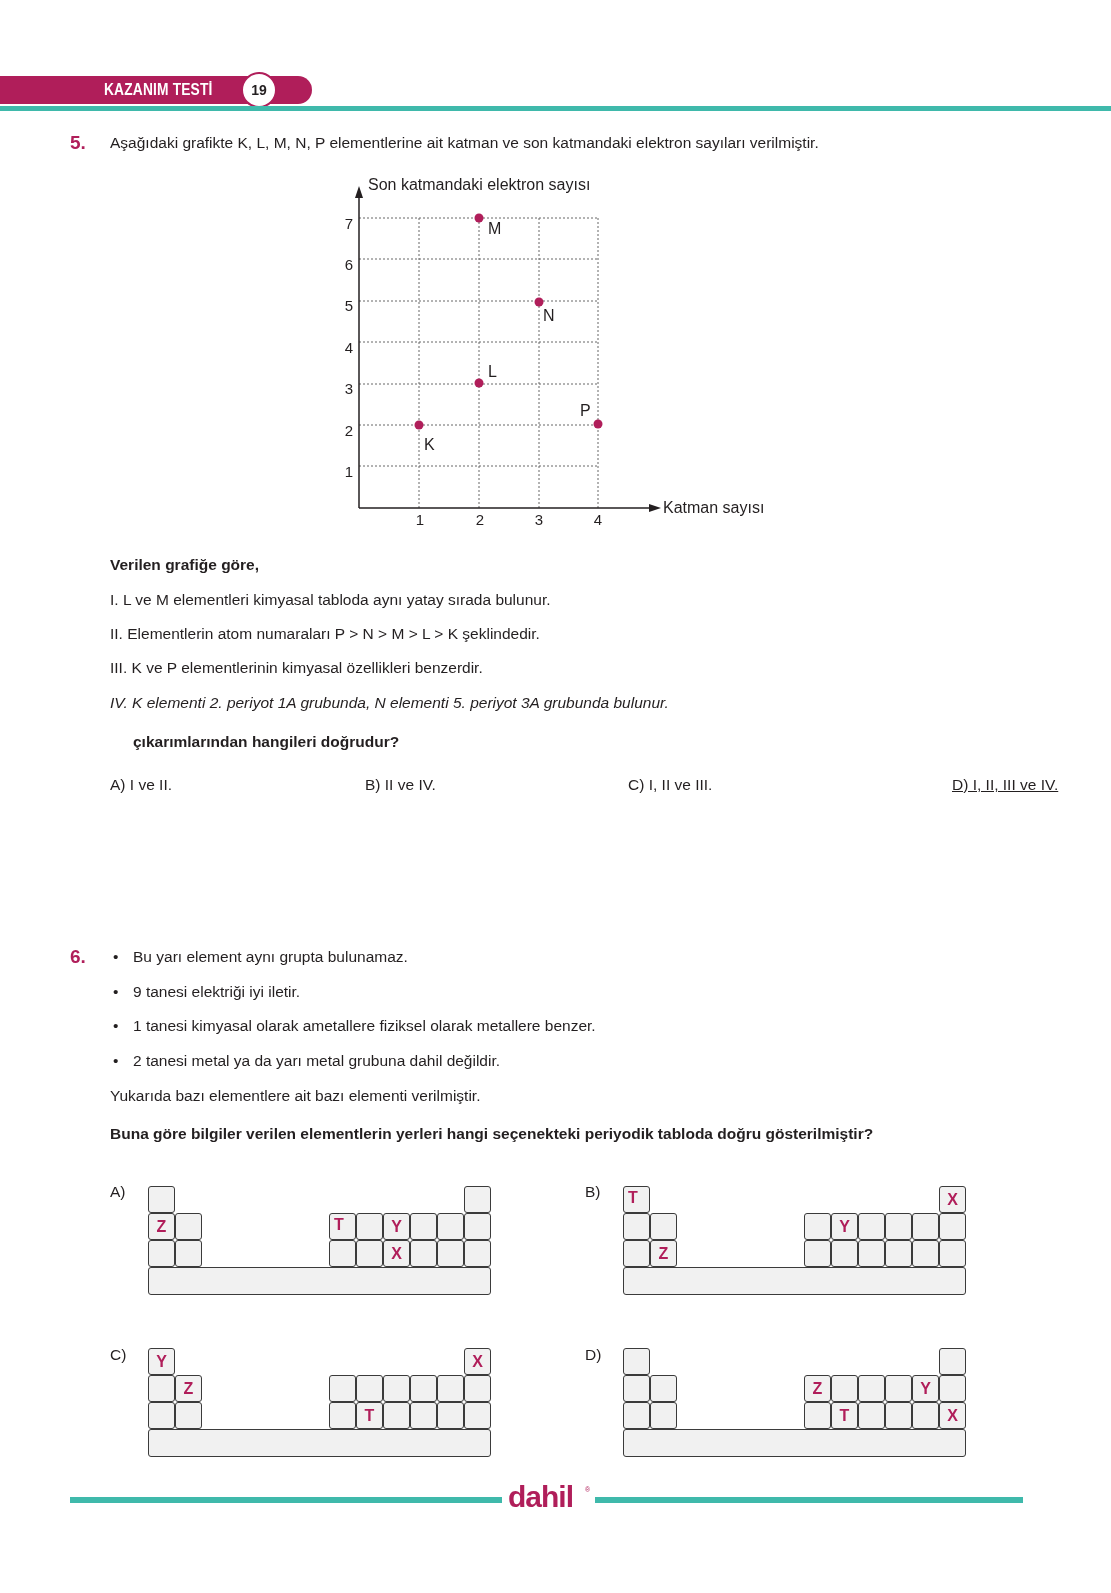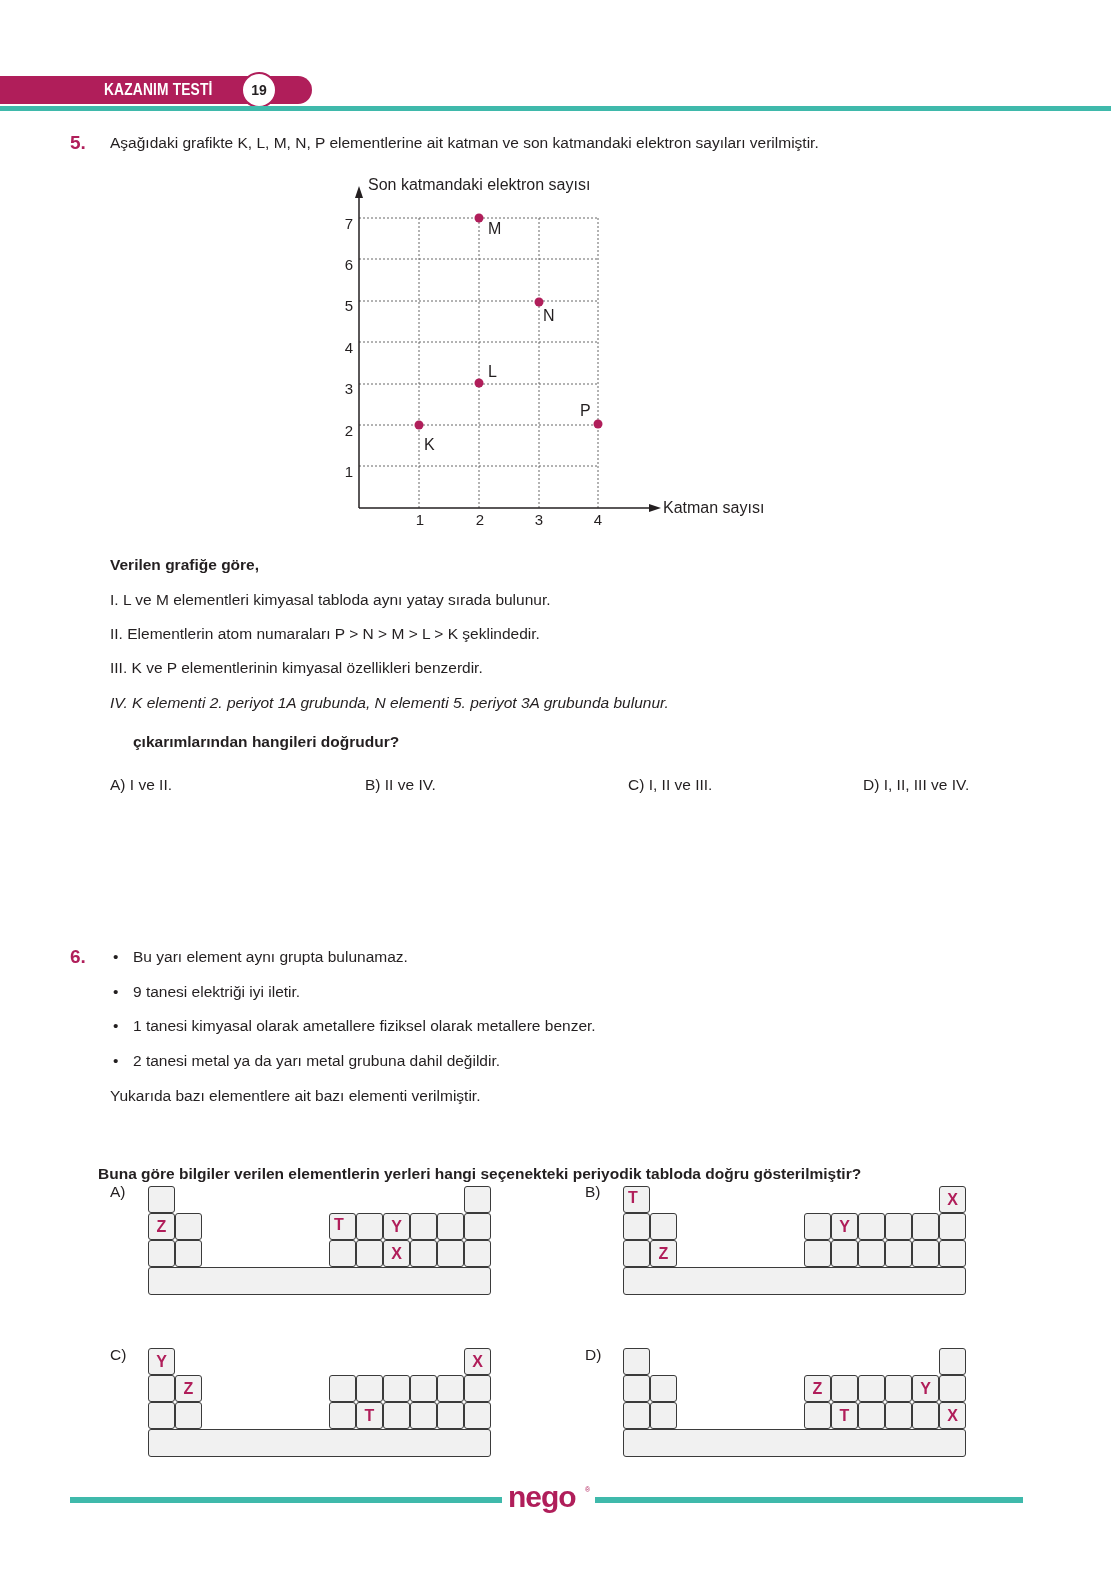--- a/index.html
+++ b/index.html
@@ -105,33 +105,33 @@
 <div class="abs txt bold" style="left:110px;top:556px;">Verilen grafiğe göre,</div>
 <div class="abs txt" style="left:110px;top:591px;">I.   L ve M elementleri kimyasal tabloda aynı yatay sırada bulunur.</div>
 <div class="abs txt" style="left:110px;top:625px;">II.  Elementlerin atom numaraları P &gt; N &gt; M &gt; L &gt; K şeklindedir.</div>
 <div class="abs txt" style="left:110px;top:659px;">III. K ve P elementlerinin kimyasal özellikleri benzerdir.</div>
 <div class="abs txt" style="left:110px;top:694px;font-style:italic;">IV. K elementi 2. periyot 1A grubunda, N elementi 5. periyot 3A grubunda bulunur.</div>
 <div class="abs txt bold" style="left:110px;top:733px;margin-left:23px;">çıkarımlarından hangileri doğrudur?</div>
 
 <div class="abs txt" style="left:110px;top:776px;">A) I ve II.</div>
 <div class="abs txt" style="left:365px;top:776px;">B) II ve IV.</div>
 <div class="abs txt" style="left:628px;top:776px;">C) I, II ve III.</div>
-<div class="abs txt" style="left:863px;top:776px;">D) I, II, III ve IV.</div>
+<div class="abs txt" style="left:952px;top:776px;text-decoration:underline;">D) I, II, III ve IV.</div>
 
 <div class="abs qnum" style="left:70px;top:946px;">6.</div>
 <div class="abs txt" style="left:113px;top:948px;">•</div>
 <div class="abs txt" style="left:133px;top:948px;">Bu yarı element aynı grupta bulunamaz.</div>
 <div class="abs txt" style="left:113px;top:983px;">•</div>
 <div class="abs txt" style="left:133px;top:983px;">9 tanesi elektriği iyi iletir.</div>
 <div class="abs txt" style="left:113px;top:1017px;">•</div>
 <div class="abs txt" style="left:133px;top:1017px;">1 tanesi kimyasal olarak ametallere fiziksel olarak metallere benzer.</div>
 <div class="abs txt" style="left:113px;top:1052px;">•</div>
 <div class="abs txt" style="left:133px;top:1052px;">2 tanesi metal ya da yarı metal grubuna dahil değildir.</div>
 <div class="abs txt" style="left:110px;top:1087px;">Yukarıda bazı elementlere ait bazı elementi verilmiştir.</div>
-<div class="abs txt bold" style="left:98px;top:1125px;margin-top:40px;">Buna göre bilgiler verilen elementlerin yerleri hangi seçenekteki periyodik tabloda doğru gösterilmiştir?</div>
+<div class="abs txt bold" style="left:110px;top:1125px;">Buna göre bilgiler verilen elementlerin yerleri hangi seçenekteki periyodik tabloda doğru gösterilmiştir?</div>
 
 <div class="abs pt-label" style="left:110px;top:1183px;">A)</div>
 <div>
   <div class="cell" style="left:148px;top:1186px;"></div>
   <div class="cell" style="left:464px;top:1186px;"></div>
   <div class="cell" style="left:148px;top:1213px;">Z</div>
   <div class="cell" style="left:175px;top:1213px;"></div>
   <div class="cell tl" style="left:329px;top:1213px;">T</div>
   <div class="cell" style="left:356px;top:1213px;"></div>
   <div class="cell" style="left:383px;top:1213px;">Y</div>
@@ -213,14 +213,14 @@
   <div class="cell" style="left:831px;top:1402px;">T</div>
   <div class="cell" style="left:858px;top:1402px;"></div>
   <div class="cell" style="left:885px;top:1402px;"></div>
   <div class="cell" style="left:912px;top:1402px;"></div>
   <div class="cell" style="left:939px;top:1402px;">X</div>
   <div class="bar" style="left:623px;top:1429px;width:343px;"></div>
 </div>
 
 <div class="abs ftr-rule" style="left:70px;width:432px;"></div>
 <div class="abs ftr-rule" style="left:595px;width:428px;"></div>
-<div class="abs logo">nego</div>
+<div class="abs logo">dahil</div>
 <div class="abs logo-r">®</div>
 
 </body></html>

